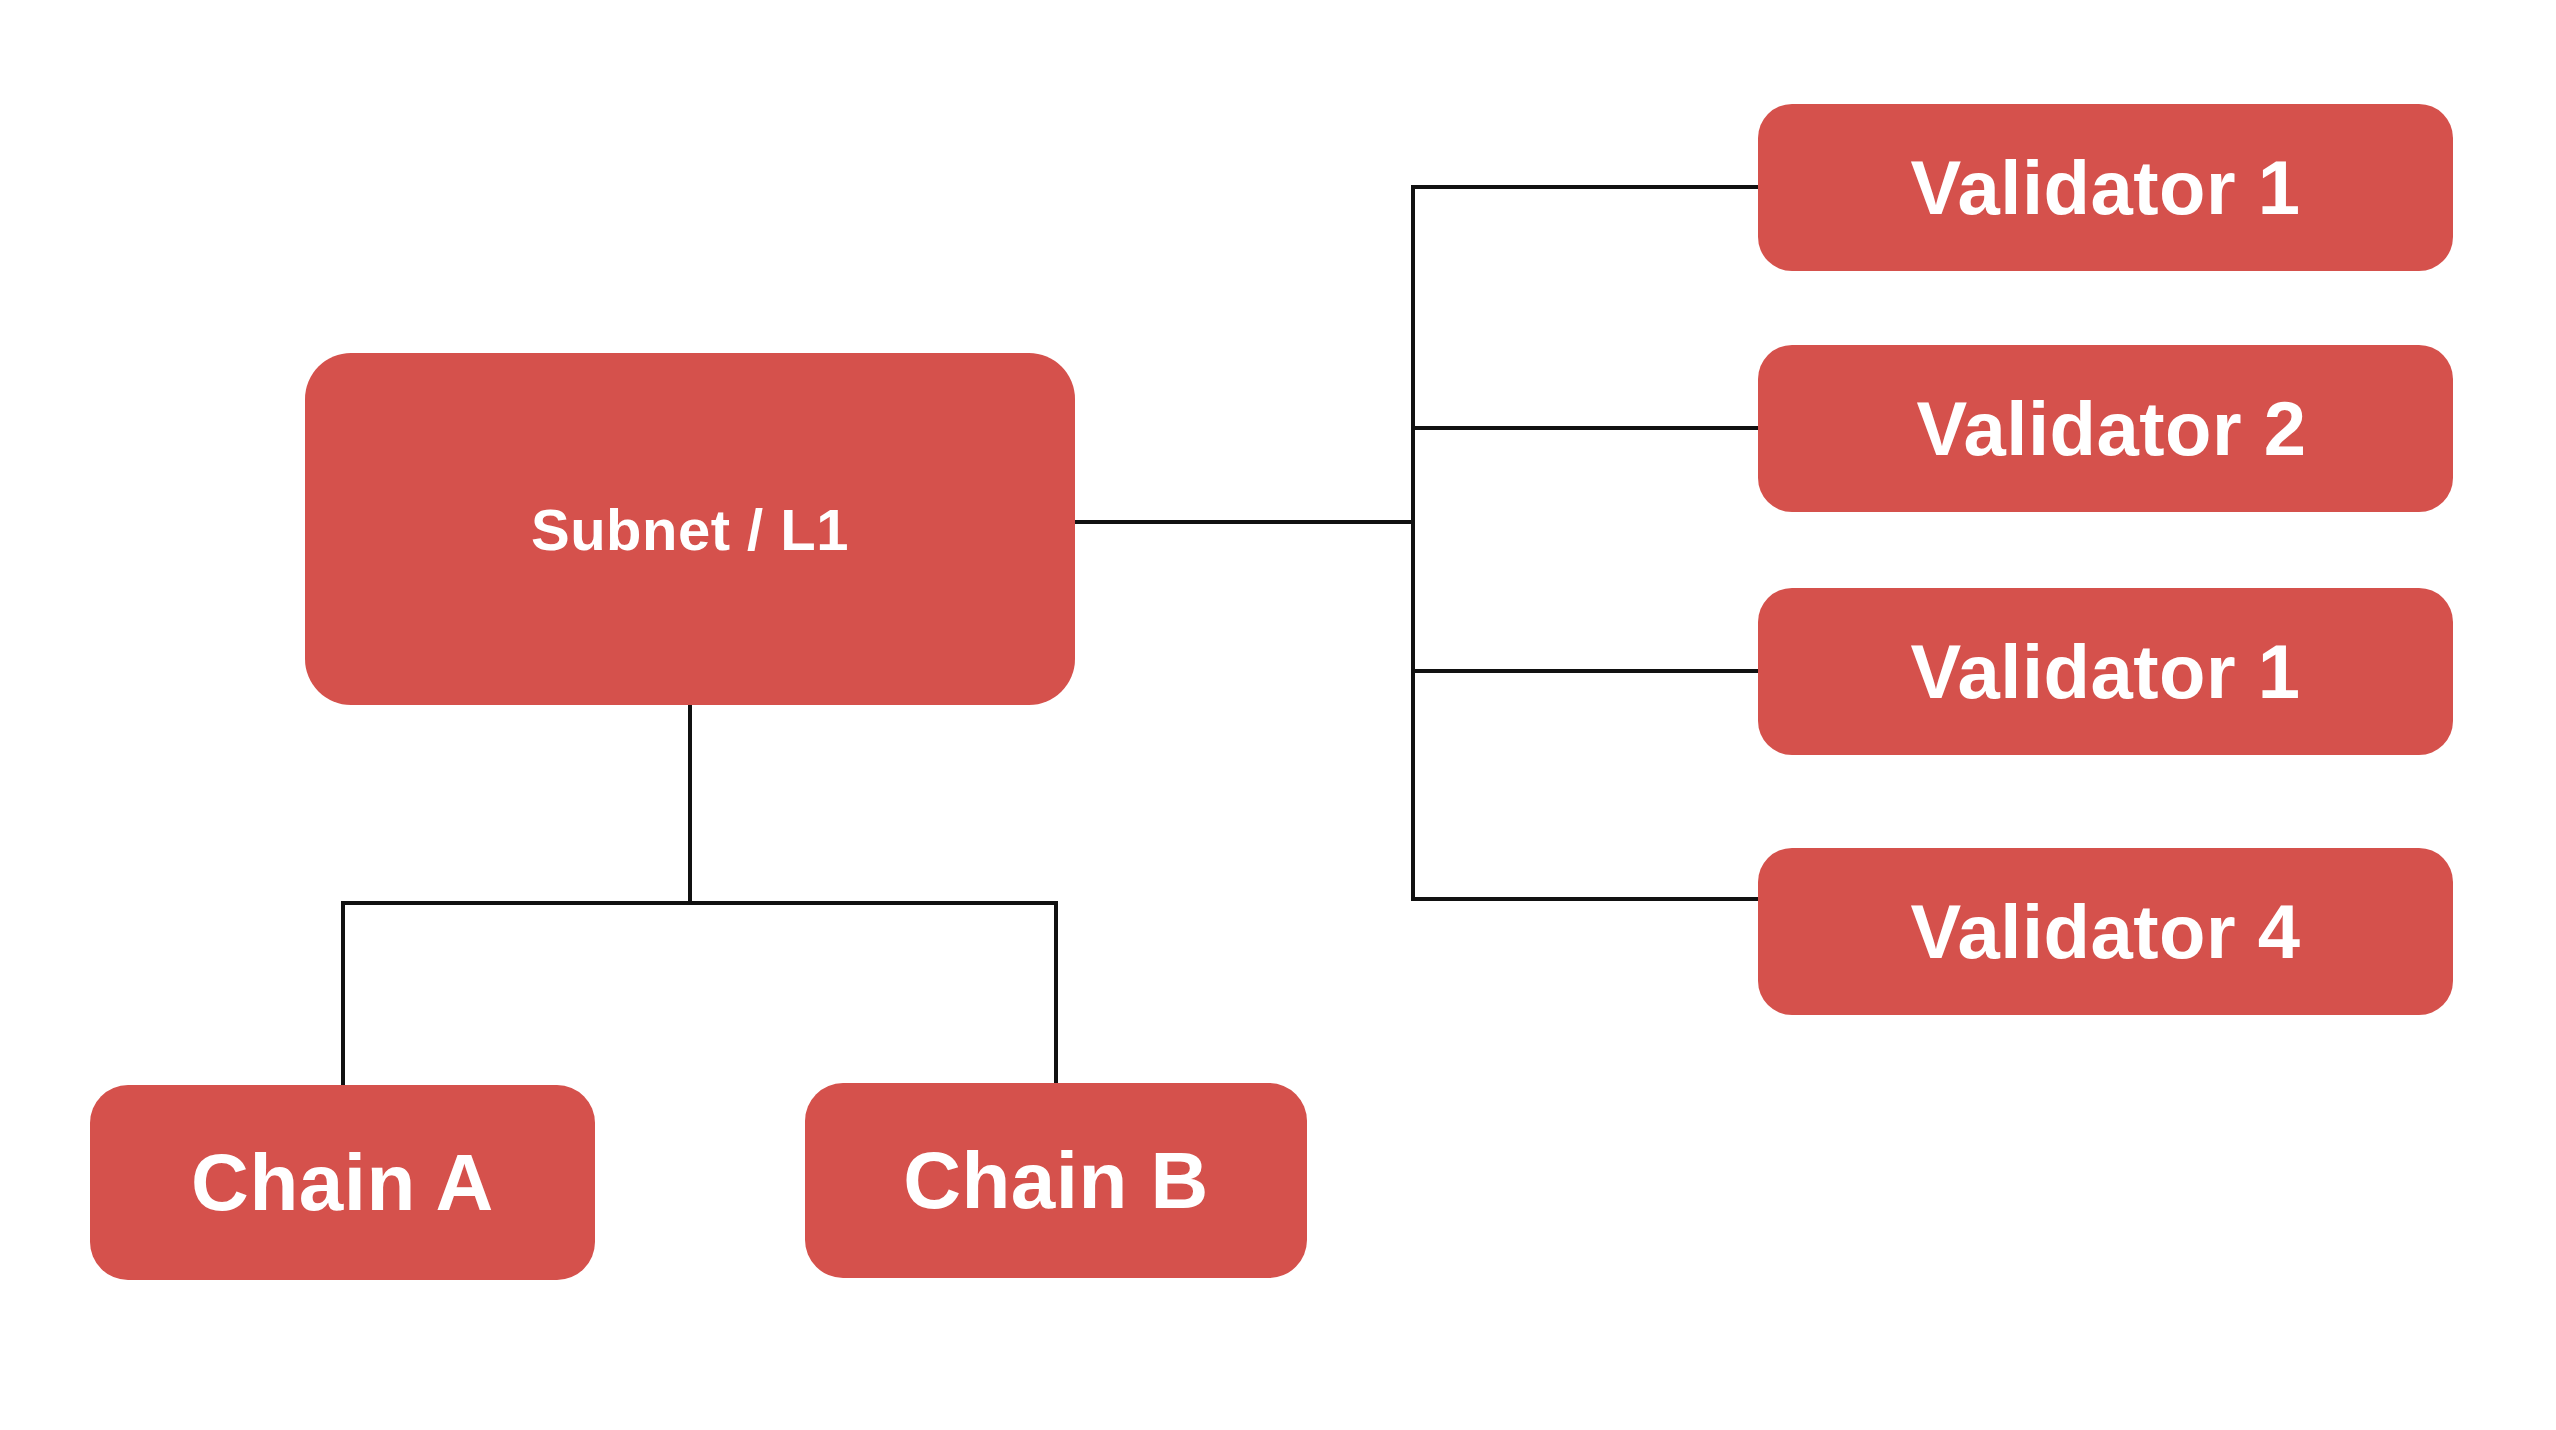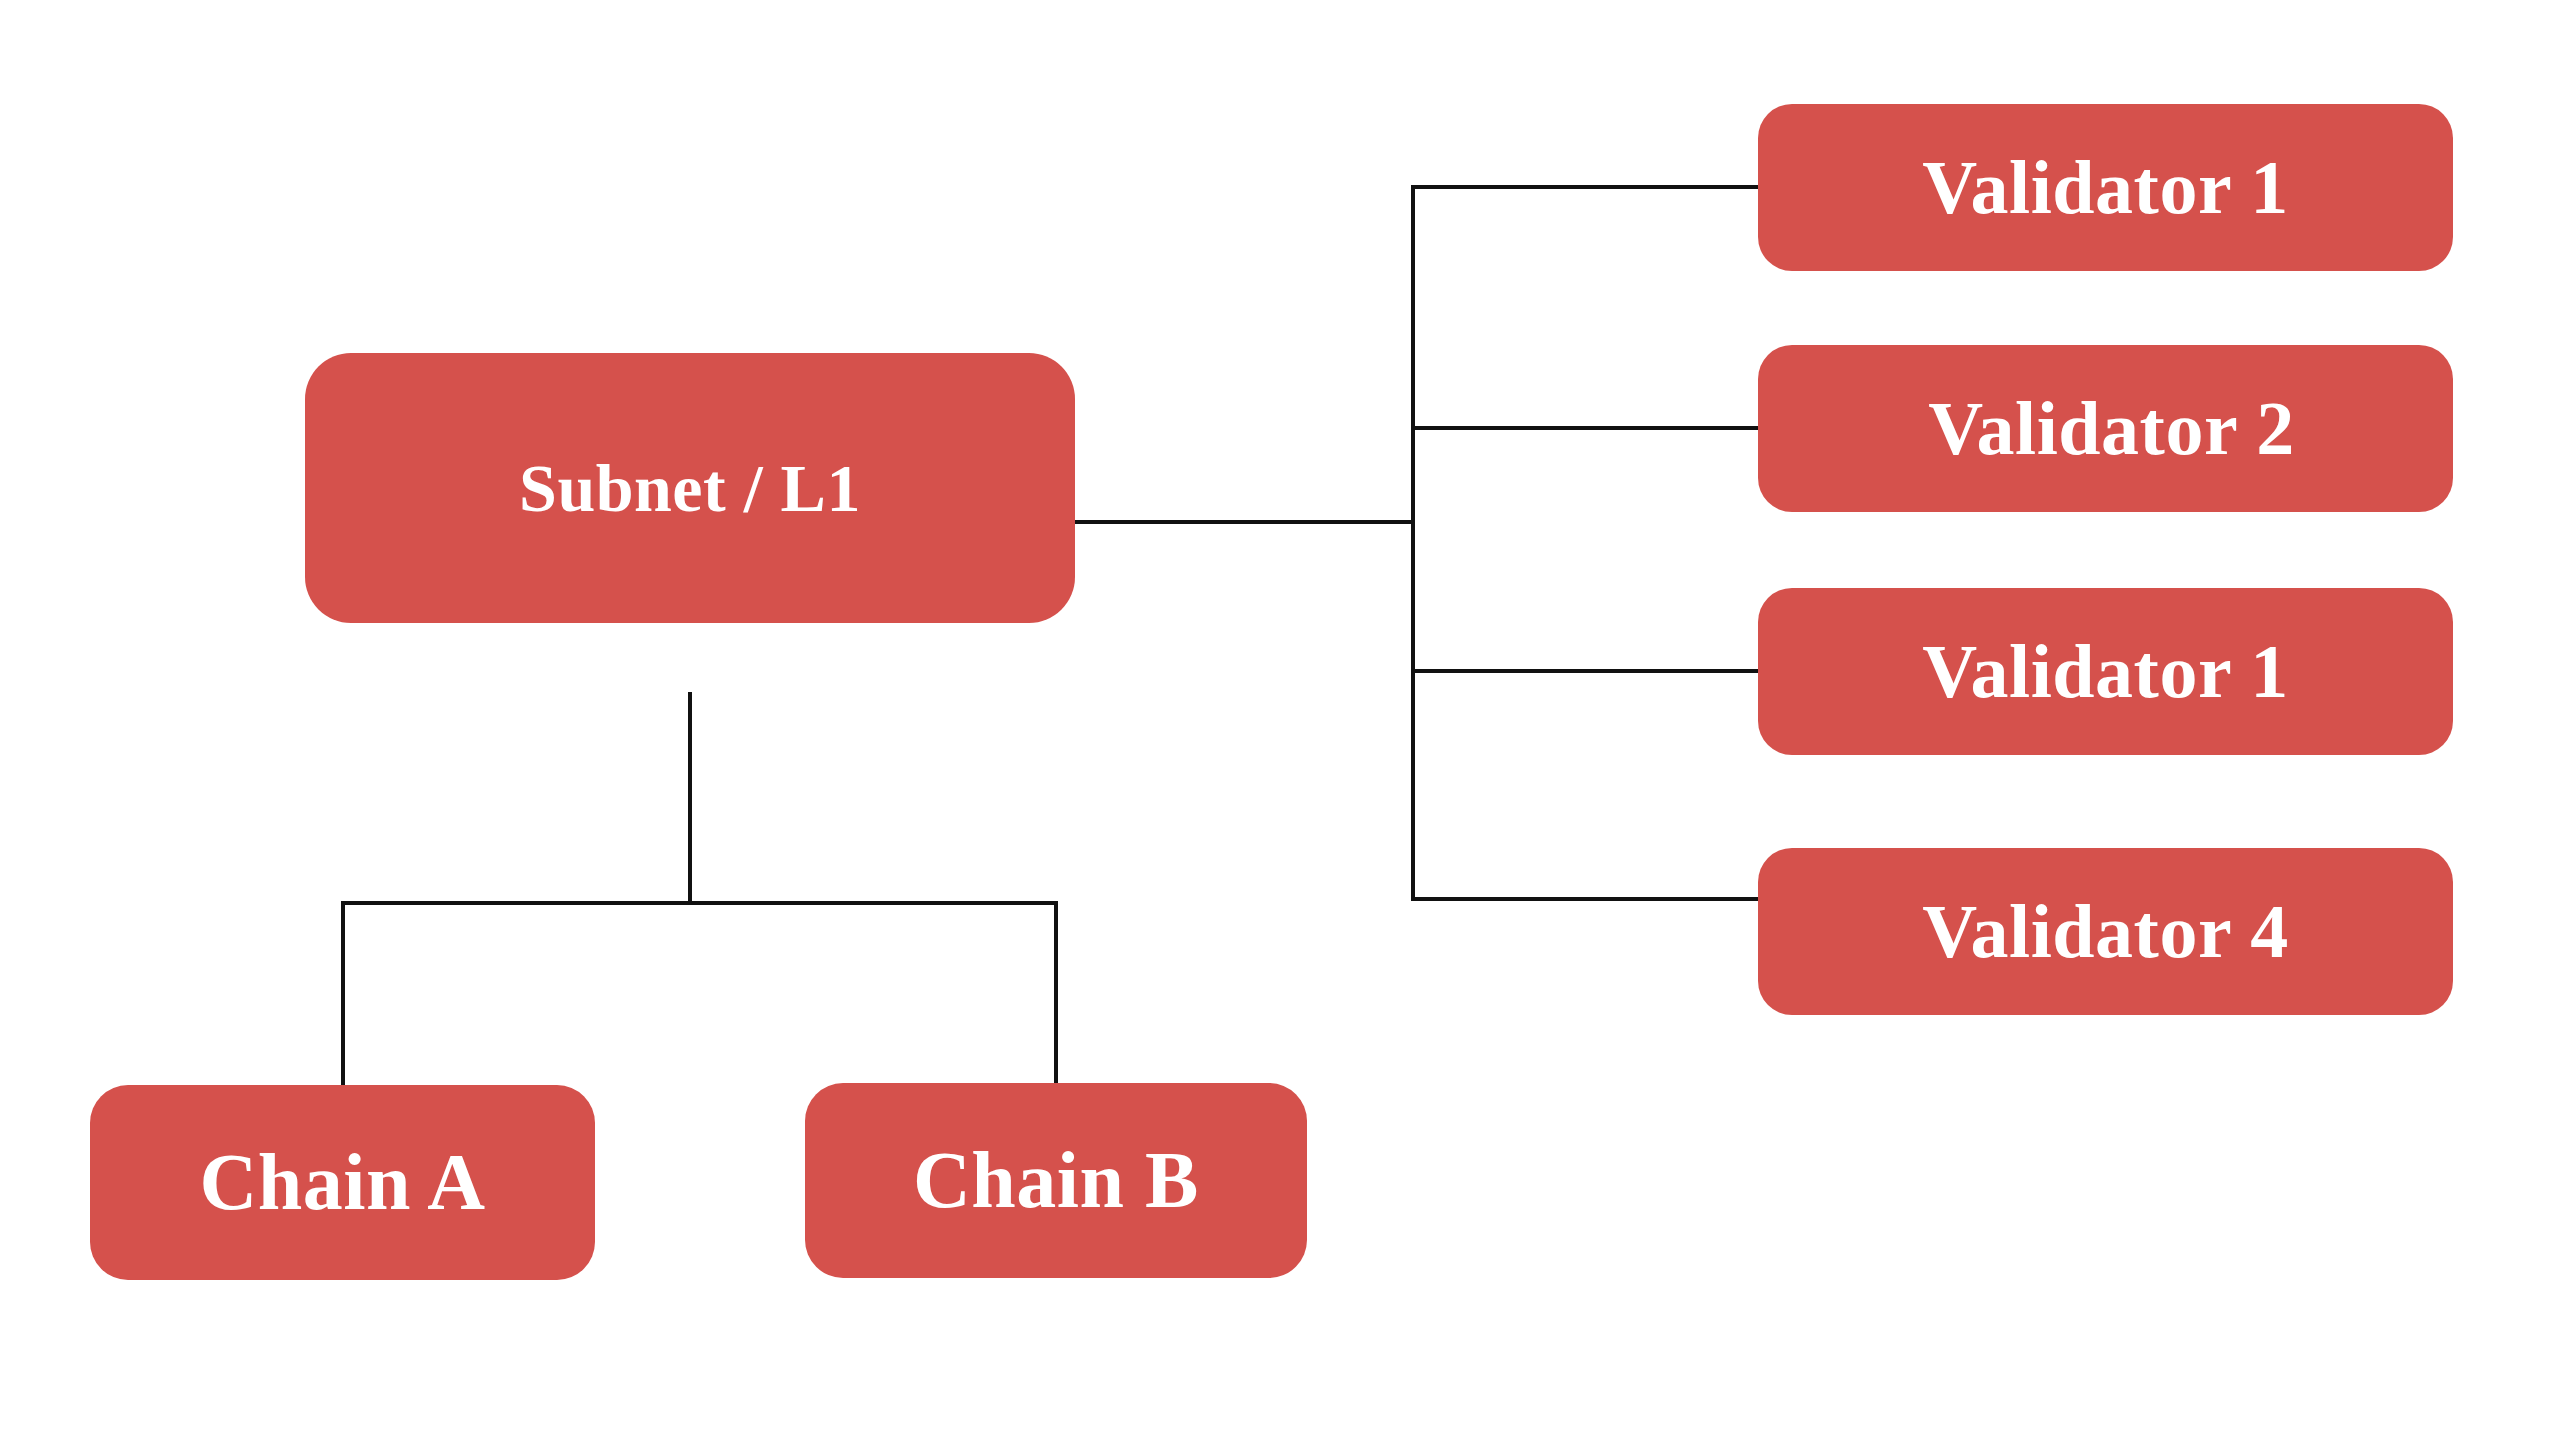--- a/index.html
+++ b/index.html
@@ -22,28 +22,27 @@
     background: var(--node-fill, #d5514c);
     color: var(--node-text, #ffffff);
     display: flex;
     align-items: center;
     justify-content: center;
     font-weight: 700;
     text-align: left;
     box-sizing: border-box;
     letter-spacing: 0.5px;
     white-space: nowrap;
-    font-family: Liberation Serif, serif;
   }
   .line {
     position: absolute;
     background: var(--connector, #111111);
   }
   
-  .subnet     { left: 305px;  top: 353px;  width: 770px; height: 270px; border-radius: 46px; font-size: 68px; }
+  .subnet     { left: 305px;  top: 353px;  width: 770px; height: 352px; border-radius: 46px; font-size: 58px; }
   .validator  { left: 1758px; width: 695px; height: 167px; border-radius: 34px; font-size: 76px; }
   .v1 { top: 104px; }
   .v2 { top: 345px; padding-left: 12px; }
   .v3 { top: 588px; }
   .v4 { top: 816px; margin-top: 32px; }
   .chain      { height: 195px; border-radius: 38px; font-size: 80px; }
   .chainA { left: 90px;  top: 1085px; width: 505px; }
   .chainB { left: 805px; top: 1083px; width: 502px; }
   
   .subnet-stub   { left: 1075px; top: 520px; width: 340px; height: 4px; }

